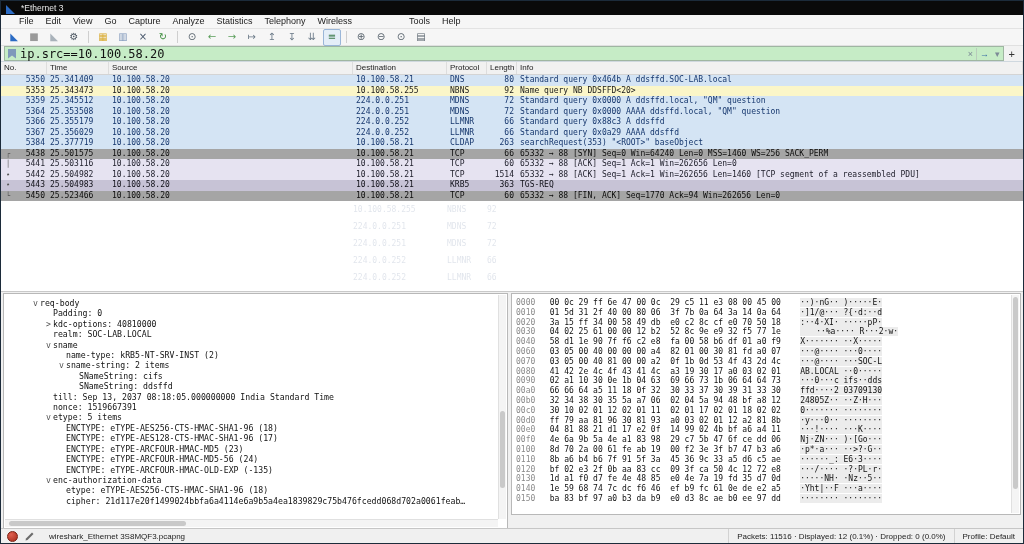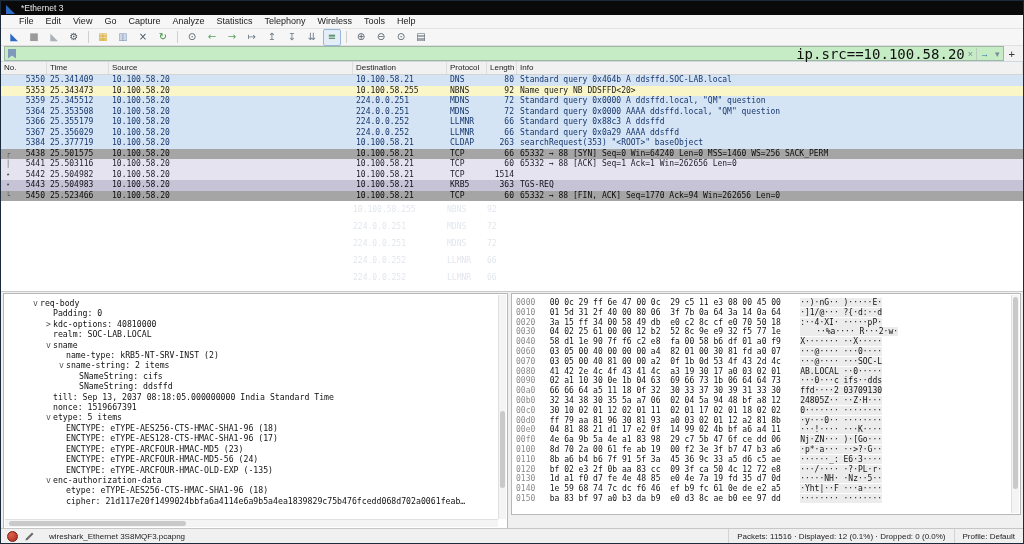--- a/index.html
+++ b/index.html
@@ -17,21 +17,21 @@
   #toolbar{position:absolute;left:0;top:28px;width:100%;height:17px;background:#f6f6f6;border-bottom:1px solid #e0e0e0;
            display:flex;align-items:center;padding-left:3px;box-sizing:border-box;}
   .tb-btn{width:16px;height:15px;display:flex;align-items:center;justify-content:center;margin:0 1px;border:1px solid transparent;border-radius:2px;}
   .tb-btn.pressed{border:1px solid #9ab6d8;background:#e4eef8;}
   .tb-glyph{font-family:"DejaVu Sans",sans-serif;font-size:10px;line-height:10px;}
   .tb-sep{width:1px;height:12px;background:#cfcfcf;margin:0 4px;}
   
   #filterbar{position:absolute;left:0;top:45px;width:100%;height:16px;background:#f2f2f2;display:flex;align-items:center;padding:0 3px;box-sizing:border-box;border-bottom:1px solid #cfd8df;}
   #filterfield{flex:1;height:13px;background:var(--filter-bg);border:1px solid #9fb6a2;display:flex;align-items:center;}
   .bookmark{width:8px;height:10px;background:#7f99bb;clip-path:polygon(0 0,100% 0,100% 100%,50% 70%,0 100%);margin:0 4px 0 3px;}
-  #filtertext{flex:1;font-family:"DejaVu Sans Mono",monospace;font-size:14px;color:#111;text-align:right;}
+  #filtertext{flex:1;font-family:"DejaVu Sans Mono",monospace;font-size:12px;color:#111;}
   .f-ctl{font-size:9px;color:#7c8a96;padding:0 3px;line-height:12px;}
   .f-apply{color:#3a6ea5;border-left:1px solid #b9cdbb;}
   .f-plus{font-size:11px;color:#333;padding:0 5px;}
   
   #plist{position:absolute;left:0;top:61px;width:100%;height:174px;background:#ffffff;font-family:"DejaVu Sans Mono",monospace;}
   .pgrid{display:grid;grid-template-columns:14px 32px 62px 244px 94px 40px 30px auto;}
   #phead{height:12px;background:#f1f1f1;border-bottom:1px solid #d4d4d4;font-family:"Liberation Sans",sans-serif;font-size:8px;color:#222;}
   #phead .hc{border-right:1px solid #dddddd;padding-left:3px;line-height:12px;overflow:hidden;white-space:nowrap;}
   #phead .hc.first{grid-column:1 / span 2;}
   .prow{height:10.5px;line-height:10.5px;font-size:8px;white-space:nowrap;cursor:default;}
@@ -85,21 +85,21 @@
   <div id="menubar">
       <div class="menu-item" style="display: inline-block;">File</div>
       <div class="menu-item" style="display: inline-block;">Edit</div>
       <div class="menu-item" style="display: inline-block;">View</div>
       <div class="menu-item" style="display: inline-block;">Go</div>
       <div class="menu-item" style="display: inline-block;">Capture</div>
       <div class="menu-item" style="display: inline-block;">Analyze</div>
       <div class="menu-item" style="display: inline-block;">Statistics</div>
       <div class="menu-item" style="display: inline-block;">Telephony</div>
       <div class="menu-item" style="display: inline-block;">Wireless</div>
-      <div class="menu-item" style="display: inline-block;">Tools</div>
+      <div class="menu-item" style="display: inline-block; margin-left: 45px;">Tools</div>
       <div class="menu-item" style="display: inline-block;">Help</div>
     </div>
 
   <div id="toolbar">
       <div class="tb-btn">
         <div class="tb-glyph" style="color: rgb(43, 107, 196);">◣</div>
       </div>
       <div class="tb-btn">
         <div class="tb-glyph" style="color: rgb(154, 154, 154);">■</div>
       </div>
@@ -275,20 +275,21 @@
           <div class="c">65332 → 88 [ACK] Seq=1 Ack=1 Win=262656 Len=0</div>
         </div>
         <div class="pgrid prow row-tcp">
           <div class="c mk">•</div>
           <div class="c no">5442</div>
           <div class="c">25.504982</div>
           <div class="c">10.100.58.20</div>
           <div class="c">10.100.58.21</div>
           <div class="c">TCP</div>
           <div class="c len">1514</div>
+          <div class="c">65332 → 88 [ACK] Seq=1 Ack=1 Win=262656 Len=1460 [TCP segment of a reassembled PDU]</div>
         </div>
         <div class="pgrid prow row-selected">
           <div class="c mk">•</div>
           <div class="c no">5443</div>
           <div class="c">25.504983</div>
           <div class="c">10.100.58.20</div>
           <div class="c">10.100.58.21</div>
           <div class="c">KRB5</div>
           <div class="c len">363</div>
           <div class="c">TGS-REQ</div>

